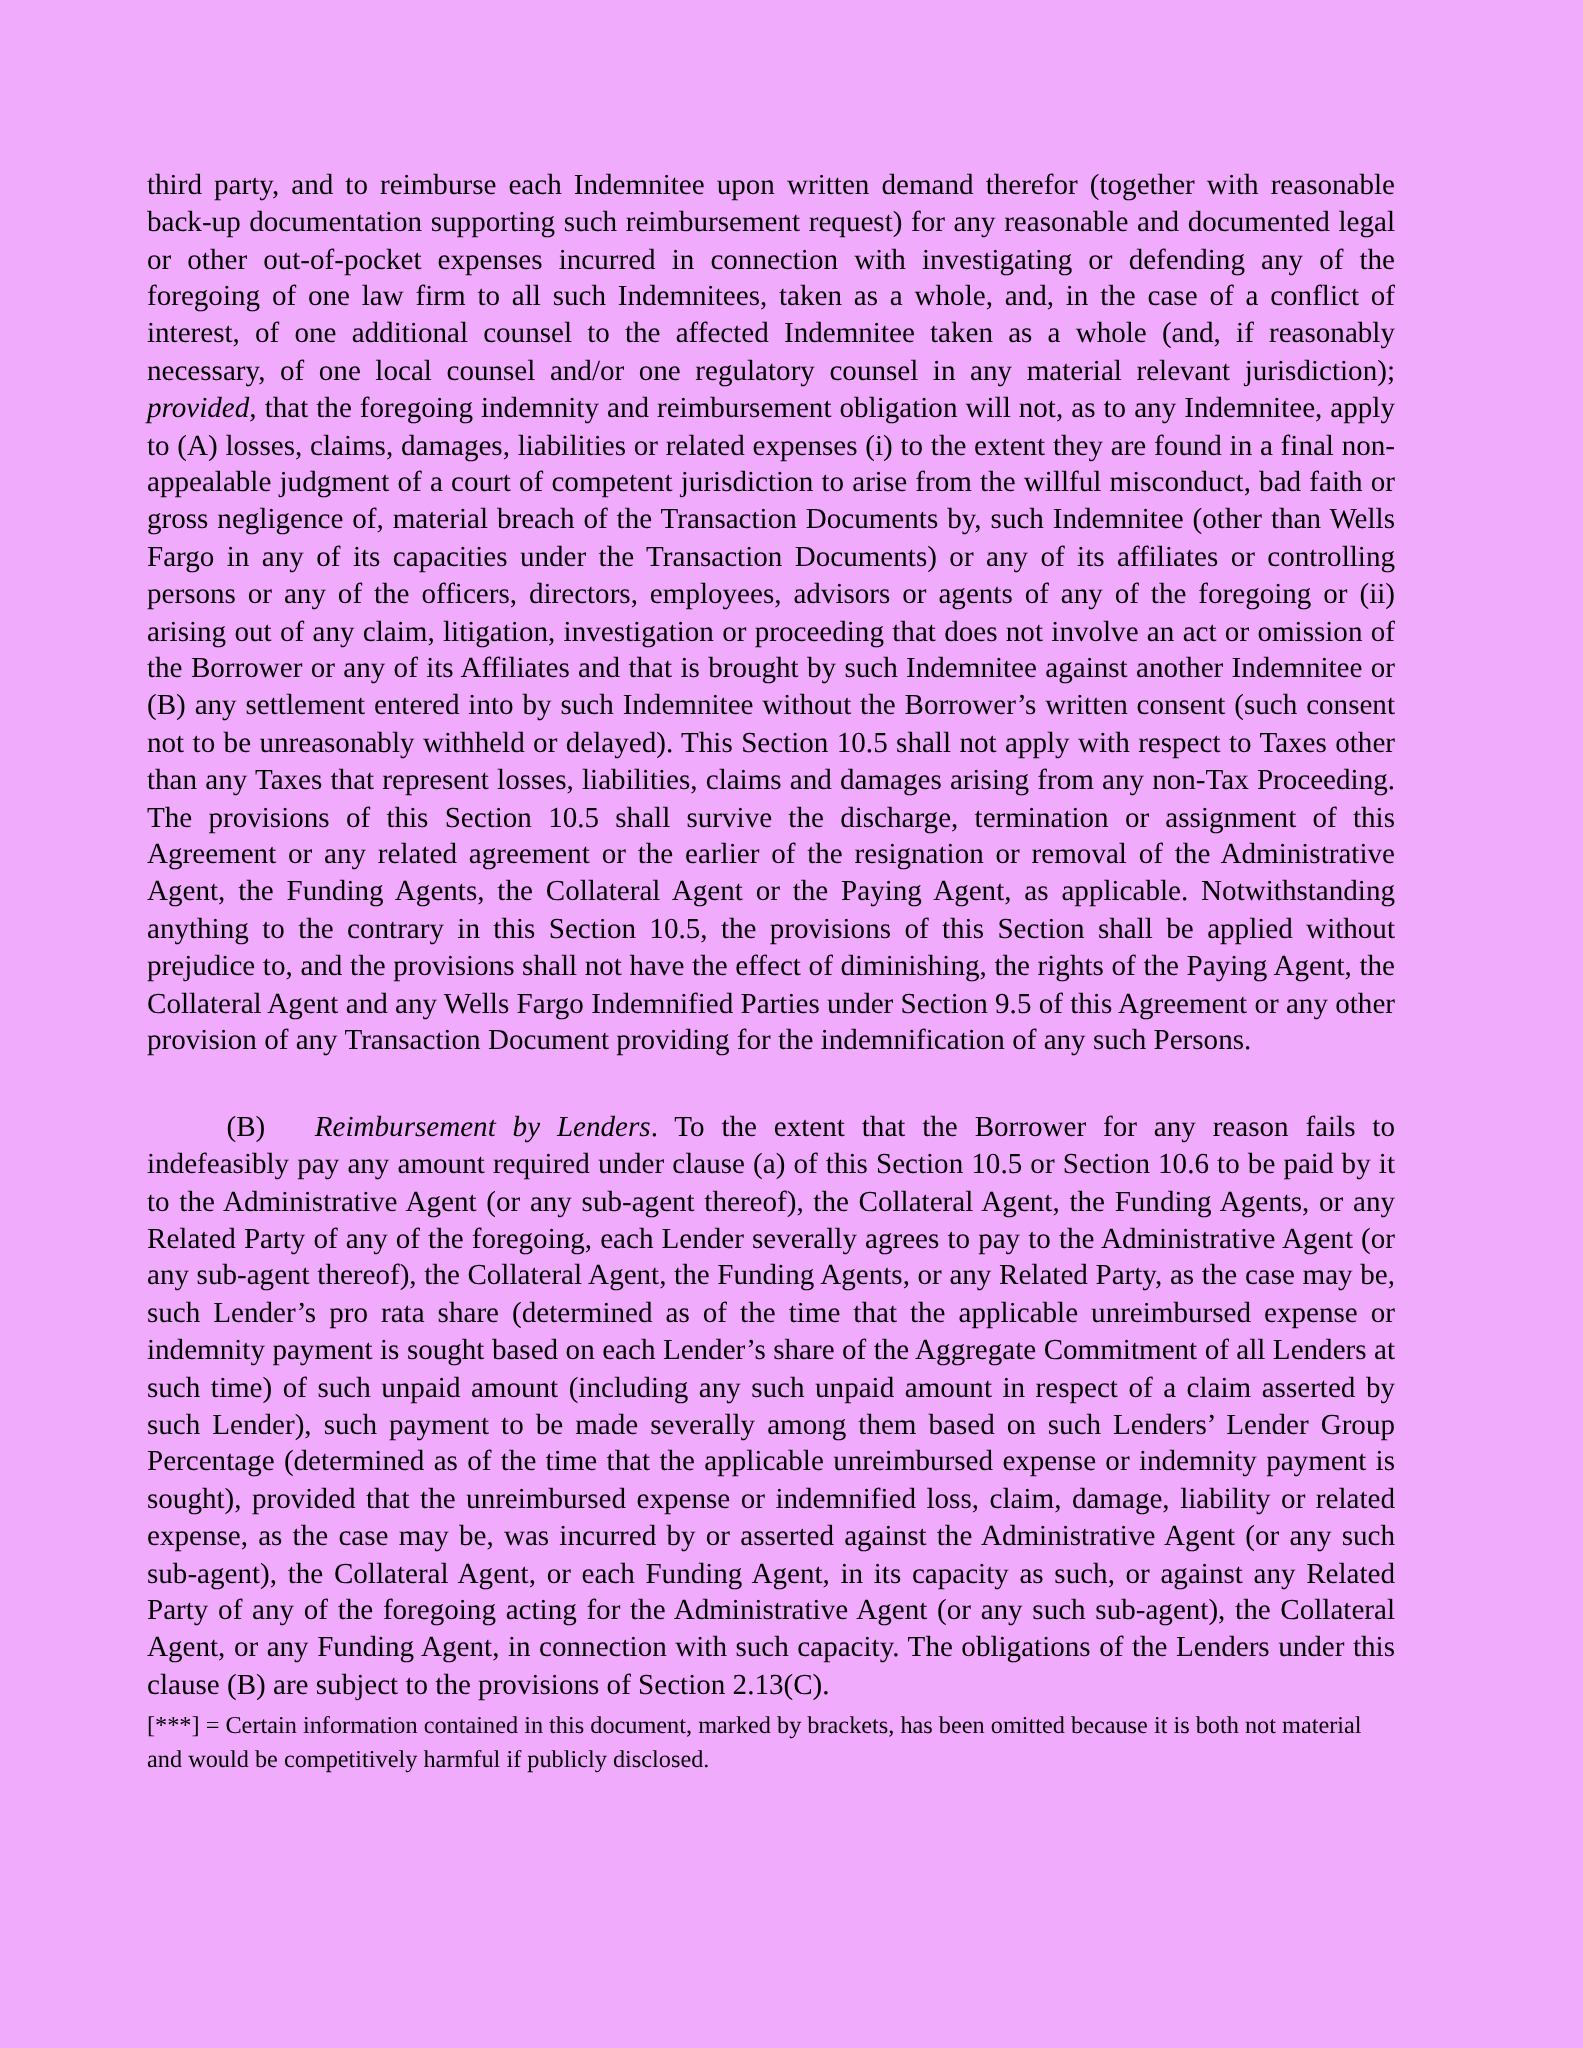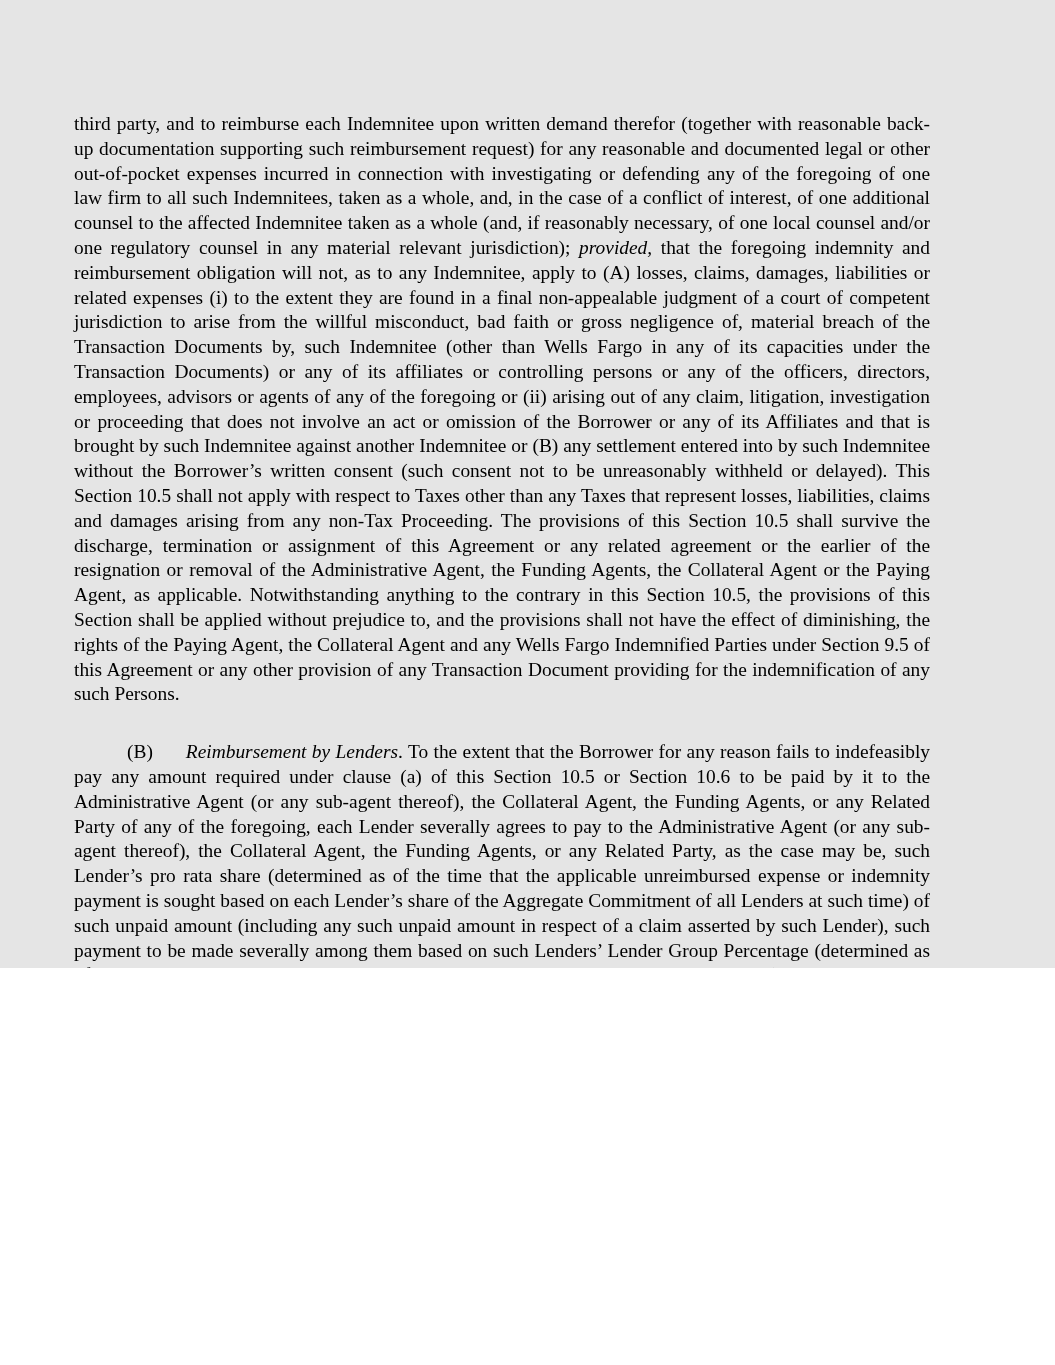--- a/index.html
+++ b/index.html
@@ -3,24 +3,24 @@
 <meta charset="utf-8">
 <style>
   html, body {
     margin: 0;
     padding: 0;
     background: #ffffff;
   }
   .page {
     position: relative;
     width: 1055px;
-    height: 968px;
+    height: 1365px;
     box-sizing: border-box;
-    background: #e5e5e5;
-    padding: 112px 125px 0 74px;
+    background: #f0abfc;
+    padding: 112px 125px 0 98px;
     font-family: "Liberation Serif", "DejaVu Serif", serif;
     color: #000000;
     overflow: hidden;
   }
   .para {
     font-size: 19.4px;
     line-height: 24.8px;
     text-align: justify;
     margin: 0;
   }
@@ -54,14 +54,15 @@
 <body>
 
 <div class="page">
 
   <p class="para"><span>third party, and to reimburse each Indemnitee upon written demand therefor (together with reasonable back-up documentation supporting such reimbursement request) for any reasonable and documented legal or other out-of-pocket expenses incurred in connection with investigating or defending any of the foregoing of one law firm to all such Indemnitees, taken as a whole, and, in the case of a conflict of interest, of one additional counsel to the affected Indemnitee taken as a whole (and, if reasonably necessary, of one local counsel and/or one regulatory counsel in any material relevant jurisdiction); </span><span class="it">provided,</span><span> that the foregoing indemnity and reimbursement obligation will not, as to any Indemnitee, apply to (A) losses, claims, damages, liabilities or related expenses (i) to the extent they are found in a final non-appealable judgment of a court of competent jurisdiction to arise from the willful misconduct, bad faith or gross negligence of, material breach of the Transaction Documents by, such Indemnitee (other than Wells Fargo in any of its capacities under the Transaction Documents) or any of its affiliates or controlling persons or any of the officers, directors, employees, advisors or agents of any of the foregoing or (ii) arising out of any claim, litigation, investigation or proceeding that does not involve an act or omission of the Borrower or any of its Affiliates and that is brought by such Indemnitee against another Indemnitee or (B) any settlement entered into by such Indemnitee without the Borrower’s written consent (such consent not to be unreasonably withheld or delayed).  This Section 10.5 shall not apply with respect to Taxes other than any Taxes that represent losses, liabilities, claims and damages arising from any non-Tax Proceeding.  The provisions of this Section 10.5 shall survive the discharge, termination or assignment of this Agreement or any related agreement or the earlier of the resignation or removal of the Administrative Agent, the Funding Agents, the Collateral Agent or the Paying Agent, as applicable.  Notwithstanding anything to the contrary in this Section 10.5, the provisions of this Section shall be applied without prejudice to, and the provisions shall not have the effect of diminishing, the rights of the Paying Agent, the Collateral Agent and any Wells Fargo Indemnified Parties under Section 9.5 of this Agreement or any other provision of any Transaction Document providing for the indemnification of any such Persons.</span></p>
 
   <p class="para indented"><span>(B)</span><span class="tab"></span><span class="it">Reimbursement by Lenders</span><span>.  To the extent that the Borrower for any reason fails to indefeasibly pay any amount required under clause (a) of this Section 10.5 or Section 10.6 to be paid by it to the Administrative Agent (or any sub-agent thereof), the Collateral Agent, the Funding Agents, or any Related Party of any of the foregoing, each Lender severally agrees to pay to the Administrative Agent (or any sub-agent thereof), the Collateral Agent, the Funding Agents, or any Related Party, as the case may be, such Lender’s pro rata share (determined as of the time that the applicable unreimbursed expense or indemnity payment is sought based on each Lender’s share of the Aggregate Commitment of all Lenders at such time) of such unpaid amount (including any such unpaid amount in respect of a claim asserted by such Lender), such payment to be made severally among them based on such Lenders’ Lender Group Percentage (determined as of the time that the applicable unreimbursed expense or indemnity payment is sought), provided that the unreimbursed expense or indemnified loss, claim, damage, liability or related expense, as the case may be, was incurred by or asserted against the Administrative Agent (or any such sub-agent), the Collateral Agent, or each Funding Agent, in its capacity as such, or against any Related Party of any of the foregoing acting for the Administrative Agent (or any such sub-agent), the Collateral Agent, or any Funding Agent, in connection with such capacity.  The obligations of the Lenders under this clause (B) are subject to the provisions of Section 2.13(C).</span></p>
 
 
 
+  <div class="footnote">[***] = Certain information contained in this document, marked by brackets, has been omitted because it is both not material and would be competitively harmful if publicly disclosed.</div>
 
 </div>
 
 </body></html>

